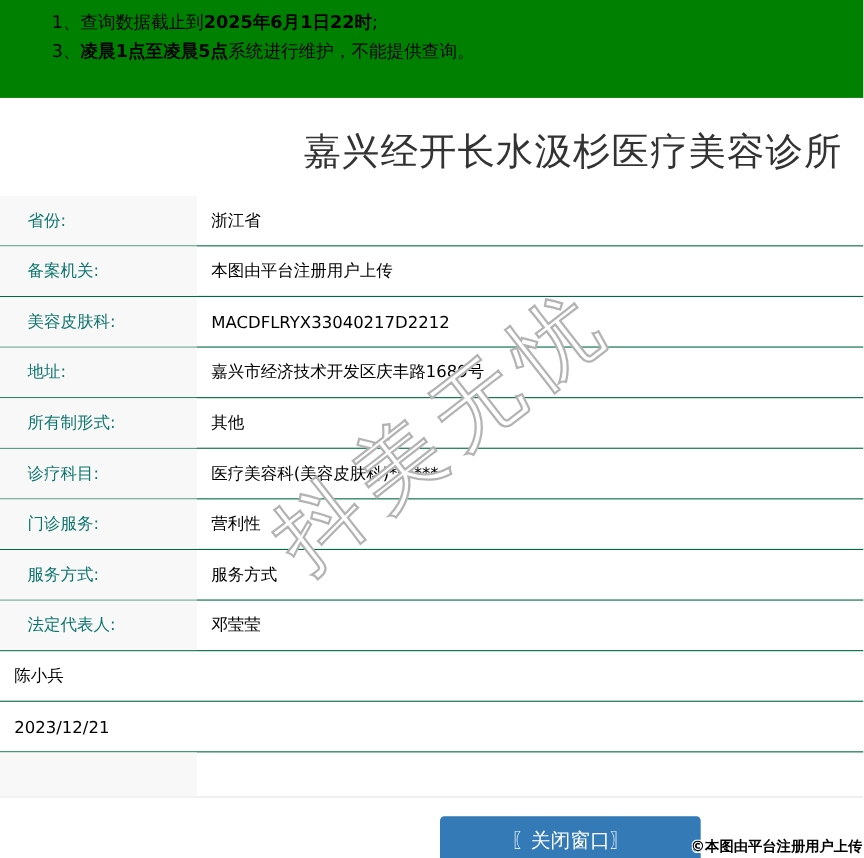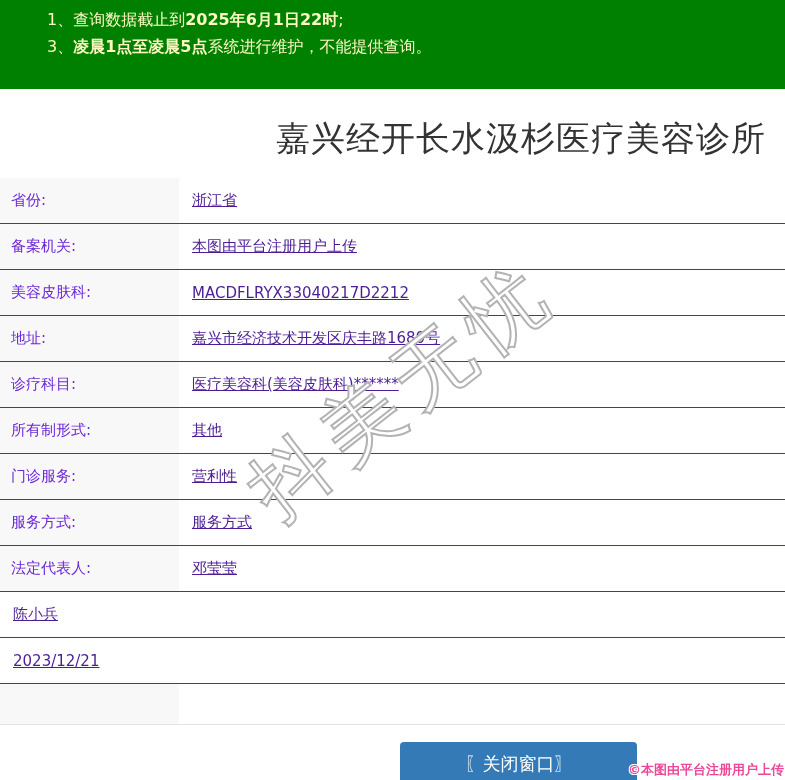--- a/index.html
+++ b/index.html
@@ -15,21 +15,21 @@
     font-family: "DejaVu Sans", "Liberation Sans", sans-serif;
     color: #333333;
   }
   
   .notice-banner {
     width: 100%;
     height: 89px;
     background: #008000;
     box-sizing: border-box;
     padding: 6px 0 0 47px;
-    color: #fef9c3;
+    color: #000000;
   }
   .notice-line {
     font-size: 16px;
     line-height: 27px;
     white-space: nowrap;
   }
   .notice-line .bold {
     font-weight: bold;
   }
   
@@ -55,32 +55,31 @@
     display: flex;
     height: 45px;
     border-bottom: 1px solid #00693e;
     align-items: stretch;
     font-size: 15px;
   }
   .info-row .label-cell {
     width: 179px;
     box-sizing: border-box;
     background: #f8f8f8;
-    padding-left: 11px;
+    padding-left: 25px;
     display: flex;
     align-items: center;
-    color: #6d28d9;
+    color: #0f766e;
   }
   .info-row .value-cell {
     flex: 1;
     padding-left: 13px;
     display: flex;
     align-items: center;
-    color: #4c1d95;
-    text-decoration: underline;
+    color: #000000;
   }
   .info-row.empty {
     height: 40px;
     border-bottom: none;
   }
   
   .watermark {
     position: absolute;
     left: 225px;
     top: 345px;
@@ -111,21 +110,21 @@
     cursor: pointer;
     z-index: 6;
   }
   
   .copyright {
     position: absolute;
     right: 1px;
     bottom: 1px;
     font-size: 13px;
     font-weight: bold;
-    color: #ec4899;
+    color: #000000;
     text-shadow: -1px -1px 0 #ffffff, 1px -1px 0 #ffffff,
                  -1px 1px 0 #ffffff, 1px 1px 0 #ffffff;
     z-index: 7;
     white-space: nowrap;
   }
 </style>
 </head>
 <body>
 
 <div class="notice-banner">
@@ -148,26 +147,26 @@
     </div>
     <div class="info-row">
       <div class="label-cell">美容皮肤科:</div>
       <div class="value-cell">MACDFLRYX33040217D2212</div>
     </div>
     <div class="info-row">
       <div class="label-cell">地址:</div>
       <div class="value-cell">嘉兴市经济技术开发区庆丰路1689号</div>
     </div>
     <div class="info-row">
+      <div class="label-cell">所有制形式:</div>
+      <div class="value-cell">其他</div>
+    </div>
+    <div class="info-row">
       <div class="label-cell">诊疗科目:</div>
       <div class="value-cell">医疗美容科(美容皮肤科)******</div>
-    </div>
-    <div class="info-row">
-      <div class="label-cell">所有制形式:</div>
-      <div class="value-cell">其他</div>
     </div>
     <div class="info-row">
       <div class="label-cell">门诊服务:</div>
       <div class="value-cell">营利性</div>
     </div>
     <div class="info-row">
       <div class="label-cell">服务方式:</div>
       <div class="value-cell">服务方式</div>
     </div>
     <div class="info-row">

